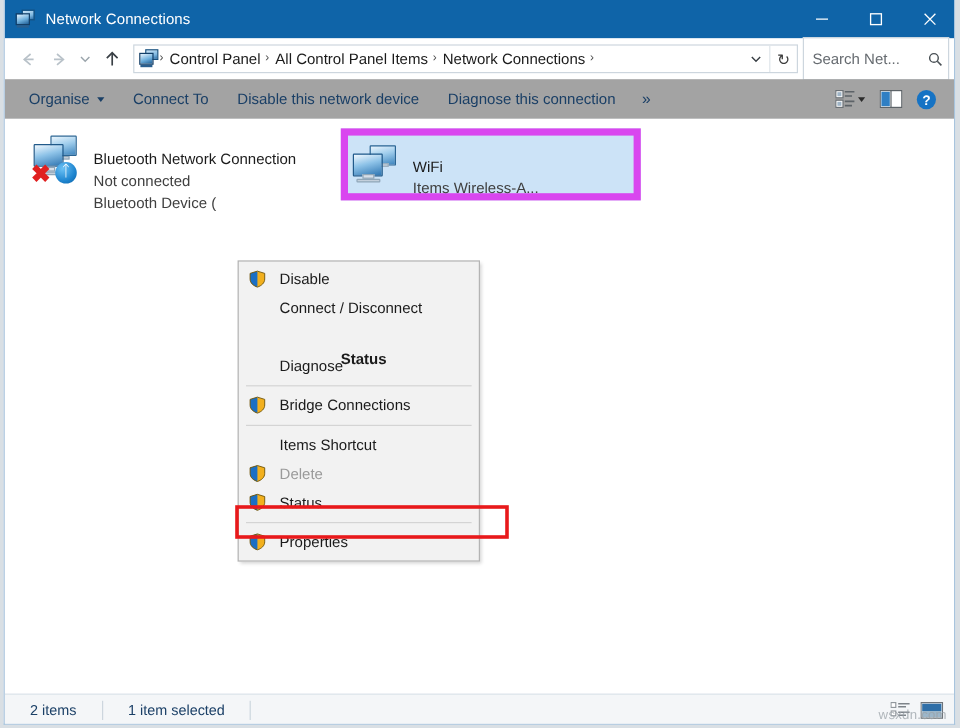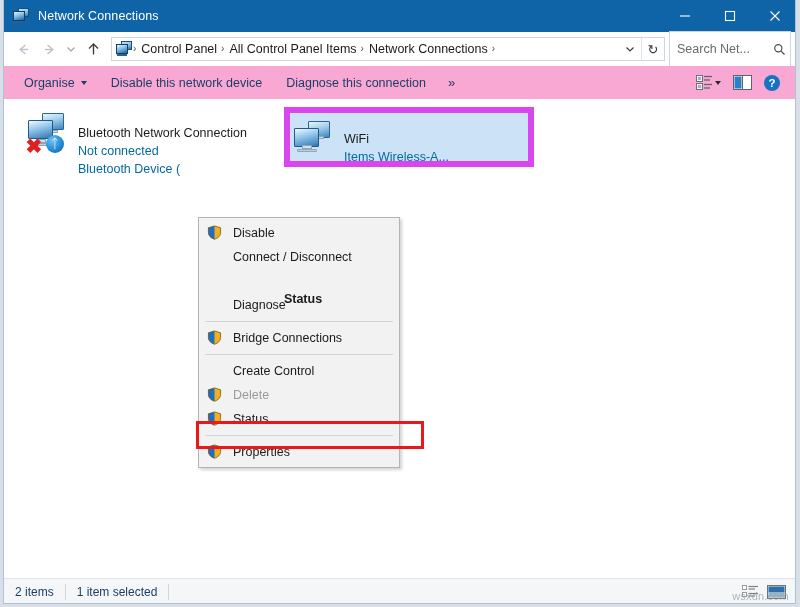--- a/index.html
+++ b/index.html
@@ -188,21 +188,21 @@
     display: flex; align-items: center; justify-content: center;
     flex: none;
   }
 
   
   #toolbar {
     position: absolute;
     left: 0; top: 66px;
     width: 793px;
     height: 33px;
-    background: #f9a8d4;
+    background: #a3a3a3;
     border-bottom: 1px solid #dde4ea;
     display: flex;
     align-items: center;
   }
   .tb-item {
     font-size: 12.5px;
     color: #1a3f66;
     padding: 0 12px;
     height: 33px;
     display: flex;
@@ -335,21 +335,21 @@
   }
   .conn-name {
     font-size: 12.5px;
     color: #1b1b1b;
     white-space: nowrap;
     overflow: hidden;
     line-height: 17px;
   }
   .conn-status, .conn-device {
     font-size: 12.5px;
-    color: #0369a1;
+    color: #404040;
     white-space: nowrap;
     overflow: hidden;
     line-height: 18px;
   }
 
   
   #context-menu {
     position: absolute;
     left: 194px;
     top: 118px;
@@ -410,21 +410,21 @@
     width: 793px;
     height: 26px;
     background: #f4f6f8;
     border-top: 1px solid #dde4ea;
     display: flex;
     align-items: center;
   }
   .sb-text {
     font-size: 12px;
     color: #1a3f66;
-    padding: 0 11px;
+    padding: 0 21px;
     height: 18px;
     line-height: 18px;
     white-space: nowrap;
   }
   .sb-div {
     width: 1px; height: 16px;
     background: #cdd6de;
   }
   #sb-right {
     margin-left: auto;
@@ -536,20 +536,21 @@
           </svg>
       </div>
     </div>
   </div>
 
   <div id="toolbar">
     <div class="tb-item" id="tb-organise">
       <span>Organise</span>
       <span class="tb-caret"></span>
     </div>
+    <div class="tb-item">Connect To</div>
     <div class="tb-item">Disable this network device</div>
     <div class="tb-item">Diagnose this connection</div>
     <div id="tb-chevrons">»</div>
 
     <div id="tb-right">
       <div class="tb-icon-btn">
         <svg width="17" height="15" viewBox="0 0 17 15">
           <rect x="0.5" y="0.5" width="6" height="6" fill="#ffffff" stroke="#6b7176" stroke-width="1"></rect>
           <rect x="1.8" y="1.8" width="3.4" height="3.4" fill="#9fb4c6"></rect>
           <rect x="0.5" y="8.5" width="6" height="6" fill="#ffffff" stroke="#6b7176" stroke-width="1"></rect>
@@ -649,21 +650,21 @@
             <path d="M8 1 L14.5 3 V8 C14.5 11.6 11.6 14 8 15.2 C4.4 14 1.5 11.6 1.5 8 V3 Z" fill="none" stroke="#6f5307" stroke-width="0.8"></path>
           </svg>
         </div>
         <span class="menu-label">Bridge Connections</span>
       </div>
 
       <div class="menu-sep"></div>
 
       <div class="menu-item">
         <div class="menu-icon"></div>
-        <span class="menu-label">Create Control</span>
+        <span class="menu-label">Items Shortcut</span>
       </div>
 
       <div class="menu-item disabled">
         <div class="menu-icon">
           <svg class="shield" viewBox="0 0 16 16">
             <path d="M8 1 L14.5 3 V8 C14.5 11.6 11.6 14 8 15.2 C4.4 14 1.5 11.6 1.5 8 V3 Z" fill="#f2b01e"></path>
             <path d="M8 1 L1.5 3 V8 C1.5 11.6 4.4 14 8 15.2 Z" fill="#1b6fc4"></path>
             <path d="M8 1 L14.5 3 V8 C14.5 11.6 11.6 14 8 15.2 C4.4 14 1.5 11.6 1.5 8 V3 Z" fill="none" stroke="#6f5307" stroke-width="0.8"></path>
           </svg>
         </div>

